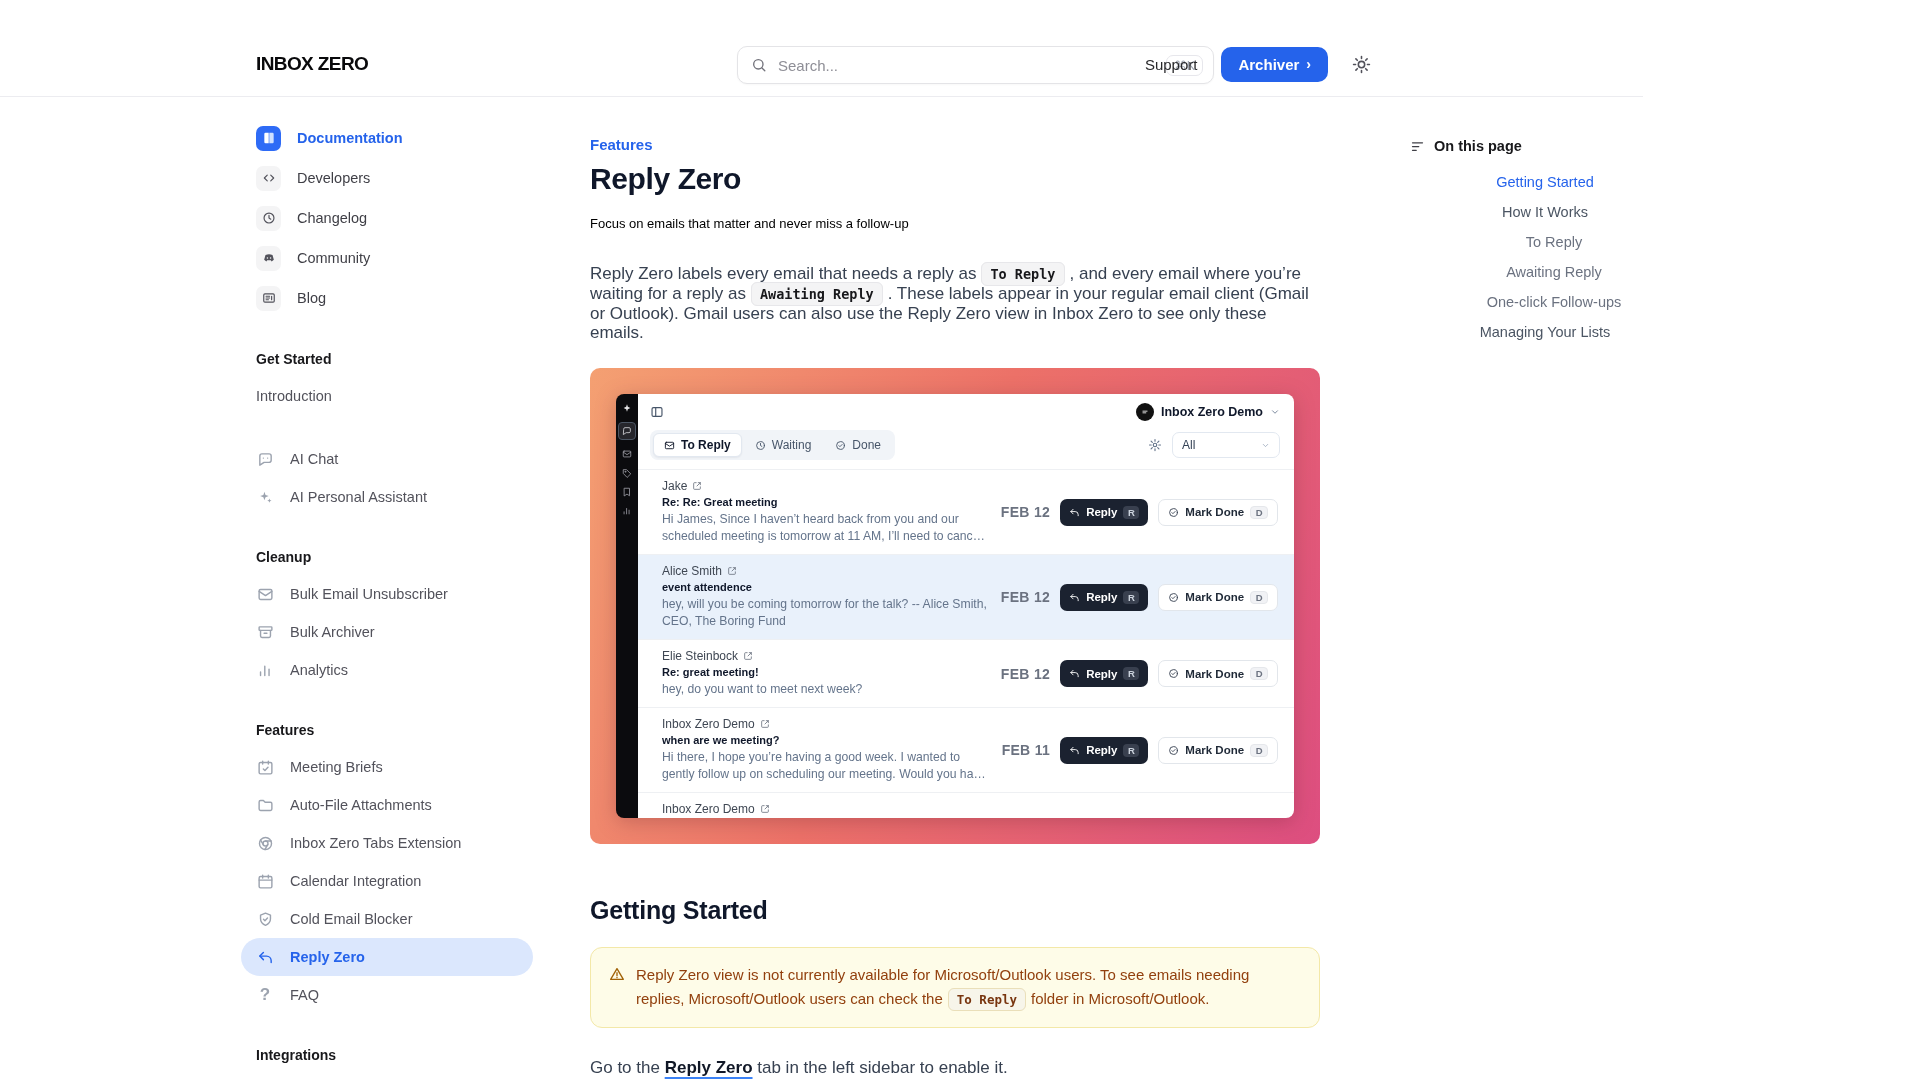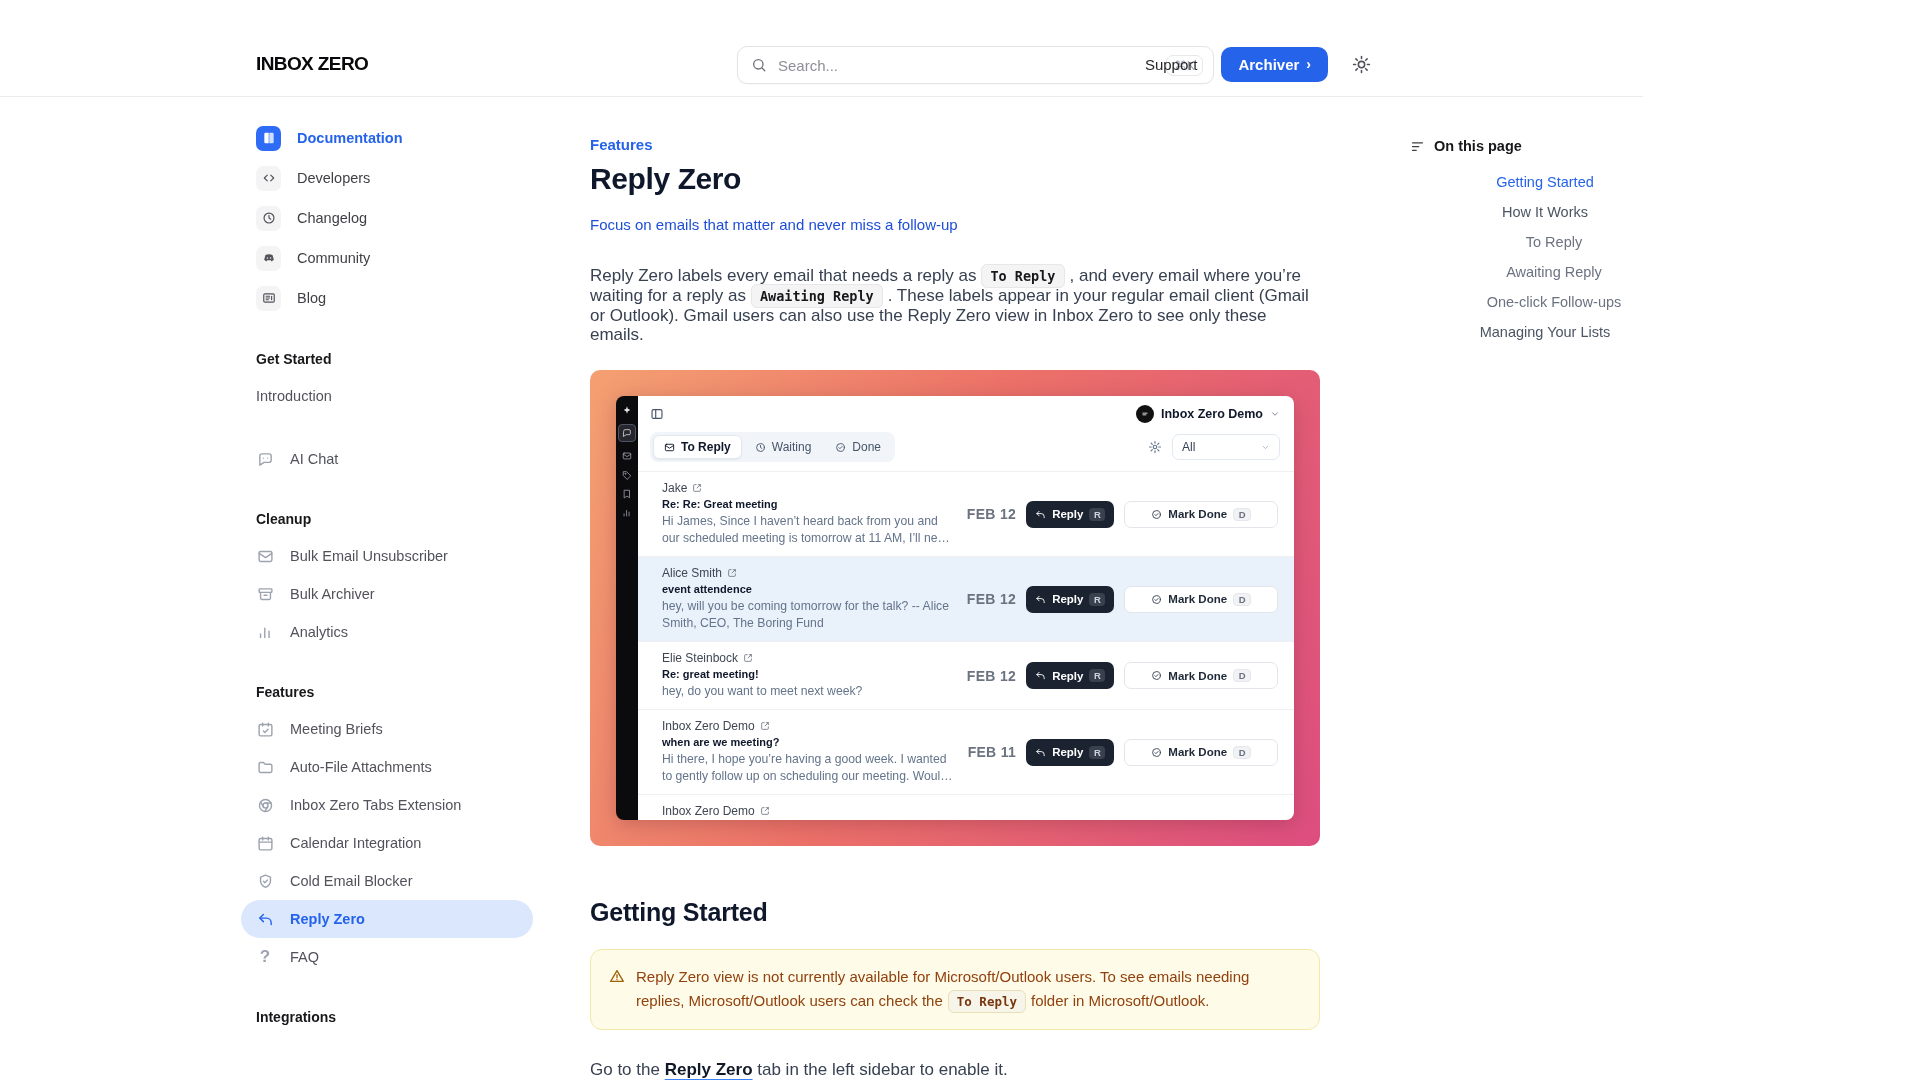--- a/index.html
+++ b/index.html
@@ -40,21 +40,21 @@
         font-size:14.5px;color:#52525b;cursor:pointer;}
   .side-item .si-icon{font-size:17px;color:#9ca3af;display:flex;width:18px;justify-content:center;flex:0 0 18px;}
   .side-item.active{background:#dbe7fd;color:#2563eb;font-weight:600;}
   .side-item.active .si-icon{color:#2563eb;}
   .qmark{font-size:15px;font-weight:600;}
 
   
   .main{position:absolute;left:590px;top:104px;width:730px;}
   .eyebrow{font-size:15px;font-weight:600;color:#2563eb;}
   .h1{margin-top:9px;font-size:30px;font-weight:800;letter-spacing:-0.4px;color:#0f172a;}
-  .subtitle{margin-top:13px;font-size:15px;color:#1d4ed8;}
+  .subtitle{margin-top:13px;font-size:13px;color:#000000;}
   .intro{margin-top:33px;font-size:17px;line-height:19px;color:#374151;}
   .code{font-family:"DejaVu Sans Mono",monospace;font-size:13.5px;font-weight:700;color:#18181b;
         background:#f4f4f5;border:1px solid #e7e7ea;border-radius:6px;padding:3px 8px;margin:0 5px;white-space:nowrap;}
   .h2{margin-top:52px;font-size:25px;font-weight:700;letter-spacing:-0.2px;color:#0f172a;}
   .callout{margin-top:22px;display:flex;gap:11px;background:#fefce8;border:1px solid #f3e8a8;border-radius:12px;
         padding:15px 18px;font-size:15px;line-height:24px;color:#92400e;}
   .callout .warn{font-size:16px;margin-top:3px;color:#a16207;flex:0 0 auto;}
   .callout .code{background:#f7f5ea;border-color:#eadfb9;color:#78350f;font-size:12.5px;}
   .after-p{margin-top:30px;font-size:17px;color:#374151;}
   .inline-link{font-weight:700;color:#111827;text-decoration:underline;text-decoration-color:#3b82f6;
@@ -95,21 +95,21 @@
   .e-subject{margin-top:3px;font-size:11px;font-weight:700;color:#0f172a;}
   .e-snippet{margin-top:3px;font-size:12.2px;line-height:17px;color:#64748b;display:-webkit-box;
         -webkit-line-clamp:2;-webkit-box-orient:vertical;overflow:hidden;}
   .e-controls{display:flex;align-items:center;gap:10px;align-self:center;flex:0 0 auto;}
   .e-date{font-size:14px;font-weight:600;letter-spacing:.3px;color:#6b7280;}
   .btn-reply{display:flex;align-items:center;gap:6px;background:#1b2230;color:#fff;border-radius:7px;
         padding:7px 9px;font-size:11.5px;font-weight:600;}
   .btn-reply .b-ic{font-size:11px;display:flex;}
   .kbd-r{background:#39404f;border-radius:4px;font-size:9.5px;padding:1px 4.5px;color:#cbd2dc;}
   .btn-done{display:flex;align-items:center;gap:6px;background:#fff;border:1px solid #e2e6eb;color:#1f2937;
-        border-radius:7px;padding:6px 26px;font-size:11.5px;font-weight:600;}
+        border-radius:7px;padding:6px 9px;font-size:11.5px;font-weight:600;}
   .btn-done .b-ic{font-size:11px;display:flex;color:#374151;}
   .kbd-d{background:#f1f2f5;border:1px solid #e5e7eb;border-radius:4px;font-size:9.5px;padding:0px 4.5px;color:#6b7280;}
 
   
   .toc{position:absolute;left:1410px;top:106px;width:270px;text-align:center;}
   .toc-title{display:flex;align-items:center;gap:9px;font-size:14.5px;font-weight:600;color:#18181b;}
   .toc-title .toc-ic{font-size:15px;color:#3f3f46;display:flex;}
   .toc-list{margin-top:20px;display:flex;flex-direction:column;gap:14px;}
   .toc-item{font-size:14.5px;color:#4b5563;cursor:pointer;}
   .toc-item.lvl1{padding-left:18px;color:#6b7280;}
@@ -206,20 +206,29 @@
 
     <div class="side-section">
       <div class="side-item">
         <span class="si-icon">
           <svg class="ic" viewBox="0 0 24 24">
               <path d="M4 7a3 3 0 0 1 3-3h10a3 3 0 0 1 3 3v6a3 3 0 0 1-3 3h-7l-6 4z"></path>
               <path d="M9 10h.01M15 10h.01"></path>
             </svg>
         </span>
         <span>AI Chat</span>
+      </div>
+      <div class="side-item">
+        <span class="si-icon">
+          <svg class="ic" viewBox="0 0 24 24">
+              <path d="M10.5 4 12 8.5 16.5 10 12 11.5 10.5 16 9 11.5 4.5 10 9 8.5z" fill="currentColor" stroke="none"></path>
+              <path d="M17.5 13.5l.8 2.2 2.2.8-2.2.8-.8 2.2-.8-2.2-2.2-.8 2.2-.8z" fill="currentColor" stroke="none"></path>
+            </svg>
+        </span>
+        <span>AI Personal Assistant</span>
       </div>
     </div>
 
     <div class="side-section">
       <div class="side-heading">Cleanup</div>
       <div class="side-item">
         <span class="si-icon">
           <svg class="ic" viewBox="0 0 24 24">
               <rect x="3" y="5" width="18" height="14" rx="2"></rect>
               <path d="m3 7.5 9 6 9-6"></path>

